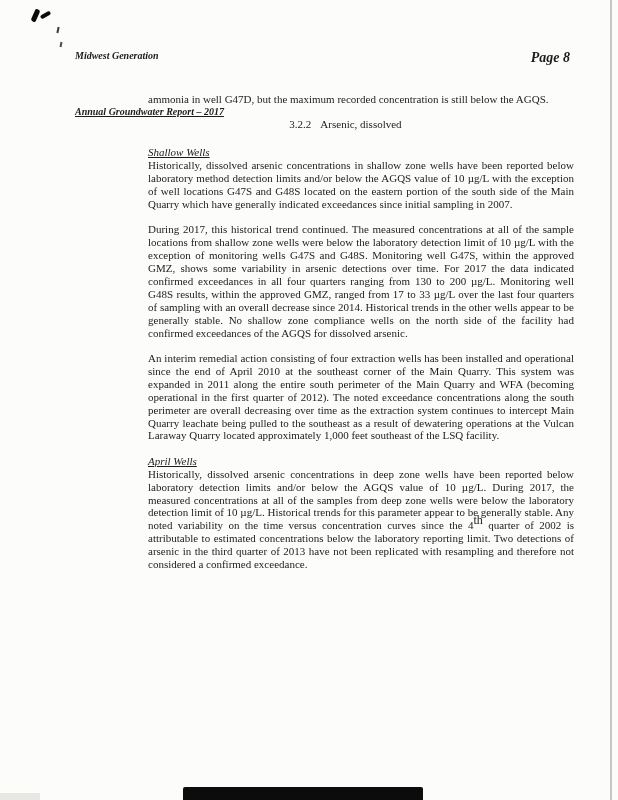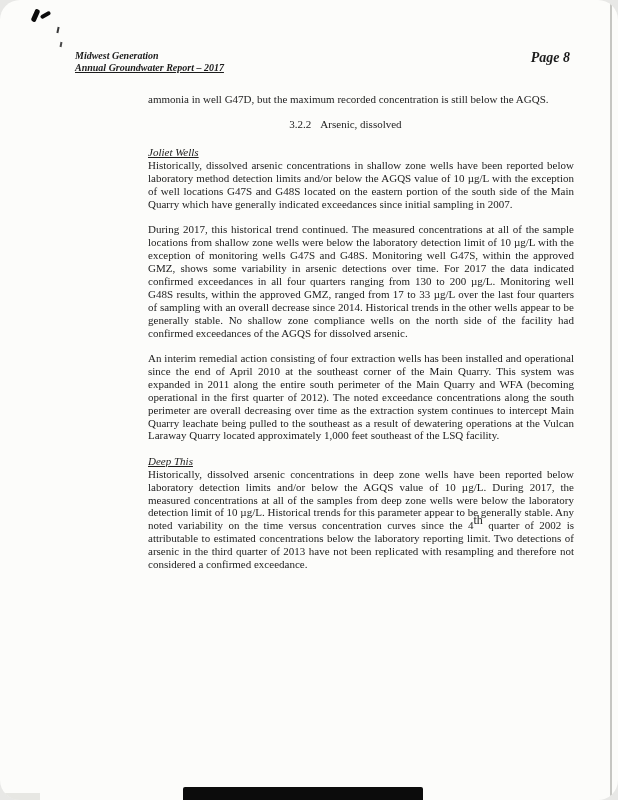--- a/index.html
+++ b/index.html
@@ -5,36 +5,35 @@
   html, body { margin: 0; padding: 0; background: #e8e8e6; }
   .page {
     position: relative;
     width: 618px;
     height: 800px;
     margin: 0 auto;
     background: #fcfcfa;
     font-family: "Liberation Serif", serif;
     color: #1c1c1c;
     overflow: hidden;
-    border-radius: 20px;
   }
   
   .header {
     position: absolute;
     left: 75px;
     top: 50px;
     right: 46px;
   }
   .header-left {
     font-style: italic;
     font-weight: bold;
     font-size: 10px;
     line-height: 11.5px;
   }
-  .hdr-report { text-decoration: underline; }
+  .hdr-report { text-decoration: underline; margin-top: 44px; }
   .page-num {
     position: absolute;
     right: 2px;
     top: 0;
     font-style: italic;
     font-weight: bold;
     font-size: 14px;
     margin-left: 48px;
   }
   
@@ -90,22 +89,22 @@
   </div>
 
   <div class="docbody">
 
     <p class="cont-para">ammonia in well G47D, but the maximum recorded concentration is still below the AGQS.</p>
 
     <div class="section-row">
       <span class="sec-num">3.2.2</span><span class="sec-title">Arsenic, dissolved</span>
     </div>
 
-    <div class="subheading">Joliet Wells</div>
+    <div class="subheading">Shallow Wells</div>
     <p>Historically, dissolved arsenic concentrations in shallow zone wells have been reported below laboratory method detection limits and/or below the AGQS value of 10 µg/L with the exception of well locations G47S and G48S located on the eastern portion of the south side of the Main Quarry which have generally indicated exceedances since initial sampling in 2007.</p>
     <p>During 2017, this historical trend continued.  The measured concentrations at all of the sample locations from shallow zone wells were below the laboratory detection limit of 10 µg/L with the exception of monitoring wells G47S and G48S.  Monitoring well G47S, within the approved GMZ, shows some variability in arsenic detections over time.  For 2017 the data indicated confirmed exceedances in all four quarters ranging from 130 to 200 µg/L.  Monitoring well G48S results, within the approved GMZ, ranged from 17 to 33 µg/L over the last four quarters of sampling with an overall decrease since 2014.  Historical trends in the other wells appear to be generally stable.  No shallow zone compliance wells on the north side of the facility had confirmed exceedances of the AGQS for dissolved arsenic.</p>
     <p>An interim remedial action consisting of four extraction wells has been installed and operational since the end of April 2010 at the southeast corner of the Main Quarry.  This system was expanded in 2011 along the entire south perimeter of the Main Quarry and WFA (becoming operational in the first quarter of 2012).  The noted exceedance concentrations along the south perimeter are overall decreasing over time as the extraction system continues to intercept Main Quarry leachate being pulled to the southeast as a result of dewatering operations at the Vulcan Laraway Quarry located approximately 1,000 feet southeast of the LSQ facility.</p>
 
-    <div class="subheading">Deep This</div>
+    <div class="subheading">April Wells</div>
     <p><span>Historically, dissolved arsenic concentrations in deep zone wells have been reported below laboratory detection limits and/or below the AGQS value of 10 µg/L. During 2017, the measured concentrations at all of the samples from deep zone wells were below the laboratory detection limit of 10 µg/L.  Historical trends for this parameter appear to be generally stable.  Any noted variability on the time versus concentration curves since the 4</span><sup>th</sup><span> quarter of 2002 is attributable to estimated concentrations below the laboratory reporting limit.  Two detections of arsenic in the third quarter of 2013 have not been replicated with resampling and therefore not considered a confirmed exceedance.</span></p>
 
   </div>
 </div>
 
 </body></html>

